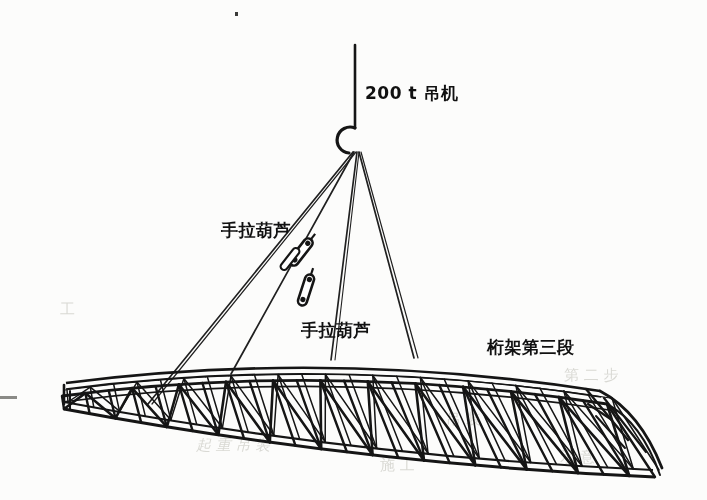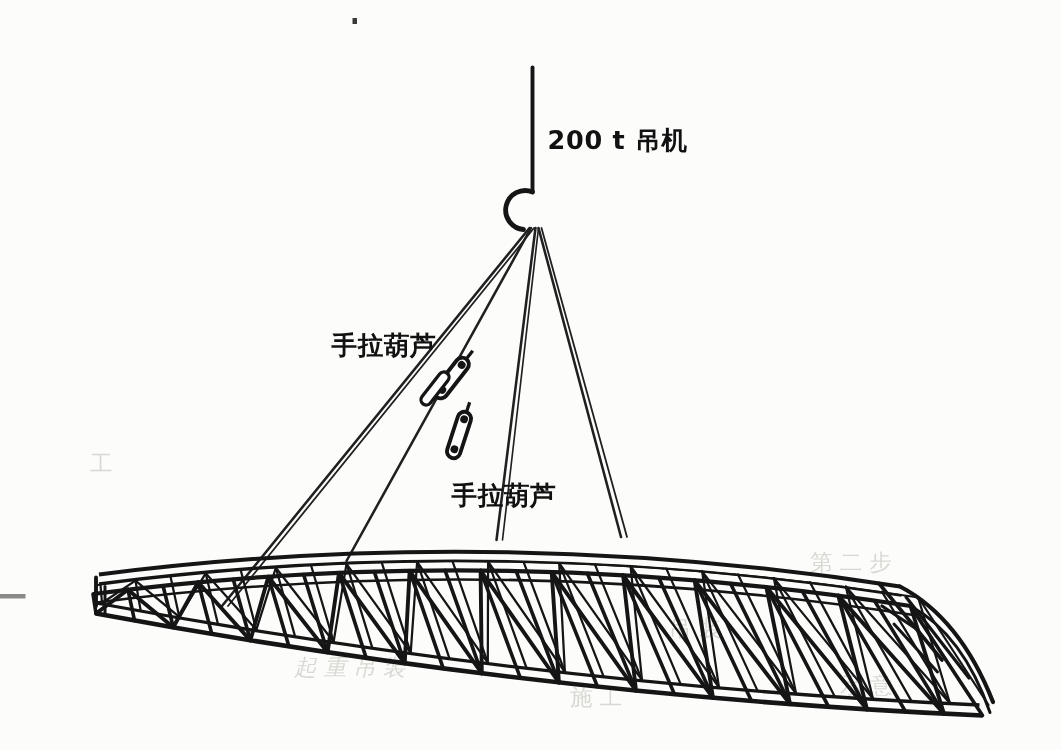--- a/index.html
+++ b/index.html
@@ -39,21 +39,21 @@
   }
   .speck{position:absolute;background:#3a3a38;}
 </style>
 </head>
 <body>
 
 <div id="stage">
 
   <div class="ghost" style="left:196px;top:436px;font-style:italic;">起 重 吊 装</div>
   <div class="ghost" style="left:380px;top:456px;">施 工</div>
-  <div class="ghost" style="left:540px;top:366px;">第 二 步</div>
+  <div class="ghost" style="left:564px;top:366px;">第 二 步</div>
   <div class="ghost" style="left:446px;top:410px;">吊 装</div>
   <div class="ghost" style="left:560px;top:448px;">示 意</div>
   <div class="ghost" style="left:60px;top:300px;">工</div>
 
   <div class="speck" style="left:235px;top:12px;width:3px;height:4px;"></div>
   <div class="speck" style="left:0px;top:396px;width:17px;height:3px;background:#8a8a86;"></div>
 
   <svg id="fig" viewBox="0 0 707 500">
     <defs>
       <g id="hoistBody">
@@ -231,14 +231,15 @@
         <line x1="586" y1="389" x2="628" y2="440" stroke-width="2.4"></line>
         <line x1="612" y1="420" x2="588" y2="404" stroke-width="2.2"></line>
         <line x1="625" y1="448" x2="596" y2="416" stroke-width="2"></line>
       </g>
     </g>
   </svg>
 
   <div class="lbl" id="lbl-crane">200 t 吊机</div>
   <div class="lbl" id="lbl-hoist-1">手拉葫芦</div>
   <div class="lbl" id="lbl-hoist-2">手拉葫芦</div>
+  <div class="lbl" id="lbl-truss">桁架第三段</div>
 
 </div>
 
 </body></html>

